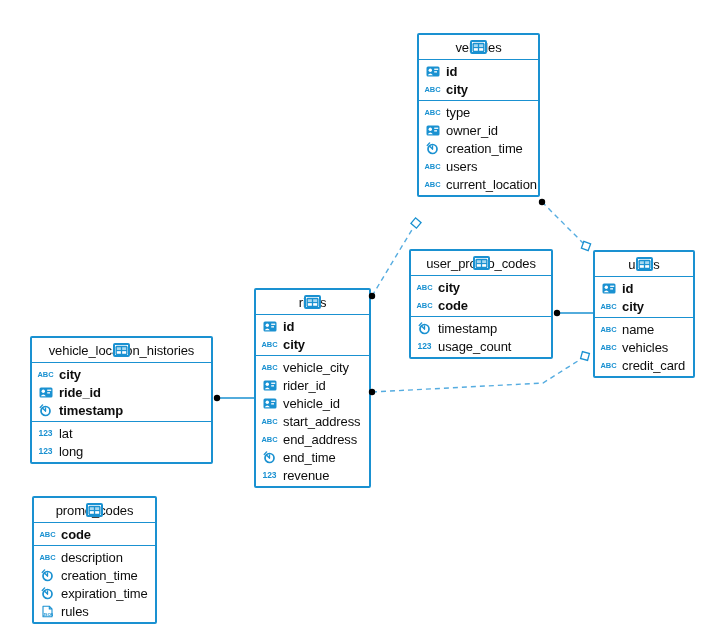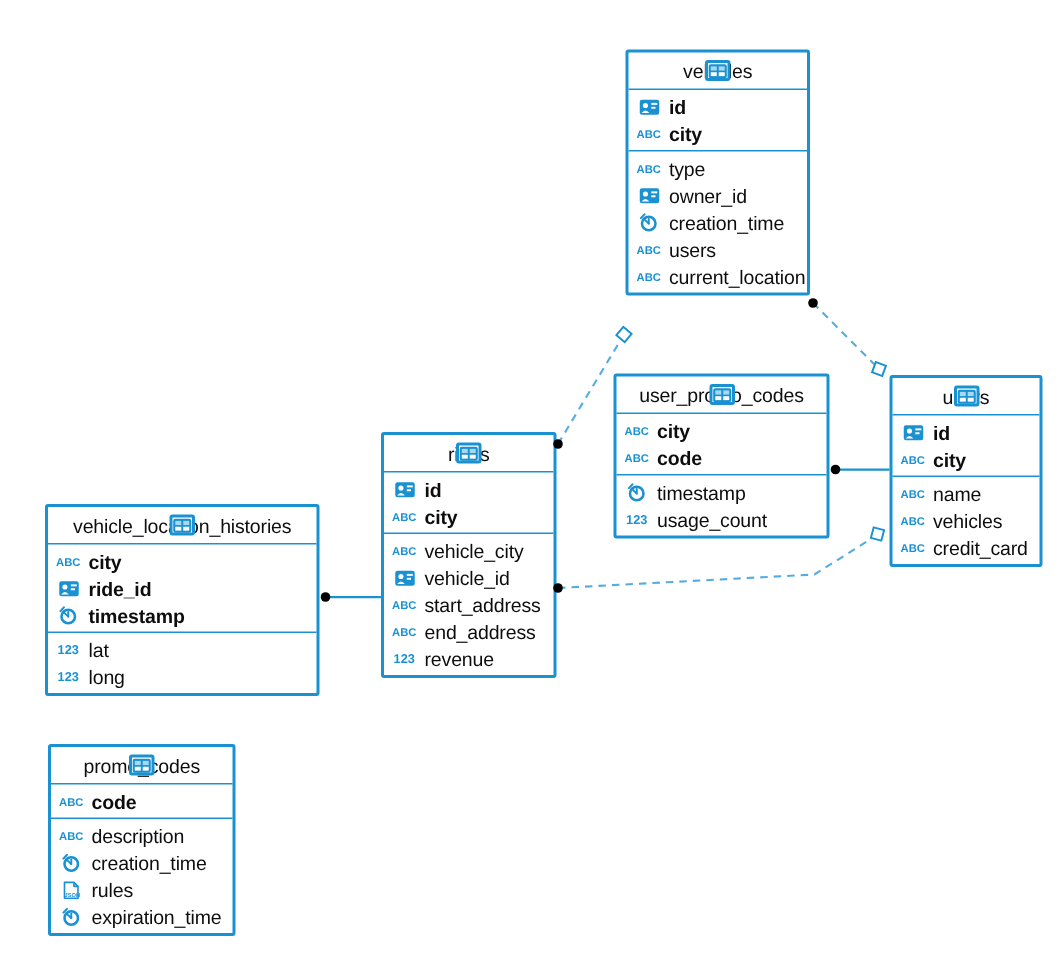--- a/index.html
+++ b/index.html
@@ -260,29 +260,52 @@
         <div class="frow">
           <span class="icon uuid">
             <svg width="14" height="11" viewBox="0 0 14 11">
               <rect x="0.5" y="0.5" width="13" height="10" rx="1.5" fill="#1a91d1"></rect>
               <circle cx="4.3" cy="4.3" r="1.7" fill="#fff"></circle>
               <path d="M1.7 9.3 Q4.3 5.9 6.9 9.3 Z" fill="#fff"></path>
               <rect x="8.2" y="2.6" width="4" height="1.3" fill="#fff"></rect>
               <rect x="8.2" y="5.2" width="2.8" height="1.3" fill="#fff"></rect>
             </svg>
           </span>
+          <span class="flabel">rider_id</span>
+        </div>
+        <div class="frow">
+          <span class="icon uuid">
+            <svg width="14" height="11" viewBox="0 0 14 11">
+              <rect x="0.5" y="0.5" width="13" height="10" rx="1.5" fill="#1a91d1"></rect>
+              <circle cx="4.3" cy="4.3" r="1.7" fill="#fff"></circle>
+              <path d="M1.7 9.3 Q4.3 5.9 6.9 9.3 Z" fill="#fff"></path>
+              <rect x="8.2" y="2.6" width="4" height="1.3" fill="#fff"></rect>
+              <rect x="8.2" y="5.2" width="2.8" height="1.3" fill="#fff"></rect>
+            </svg>
+          </span>
           <span class="flabel">vehicle_id</span>
         </div>
         <div class="frow">
           <span class="icon string">ABC</span>
           <span class="flabel">start_address</span>
         </div>
         <div class="frow">
           <span class="icon string">ABC</span>
           <span class="flabel">end_address</span>
+        </div>
+        <div class="frow">
+          <span class="icon timestamp">
+            <svg width="13" height="13" viewBox="0 0 13 13">
+              <circle cx="6.5" cy="7" r="4.5" fill="none" stroke="#1a91d1" stroke-width="1.7"></circle>
+              <path d="M6.5 7 L3.9 4.6" stroke="#1a91d1" stroke-width="1.3" stroke-linecap="round"></path>
+              <path d="M6.5 7 L6.5 4" stroke="#1a91d1" stroke-width="1.3" stroke-linecap="round"></path>
+              <path d="M1.3 3.4 L3.6 0.9" stroke="#1a91d1" stroke-width="1.4" stroke-linecap="round"></path>
+            </svg>
+          </span>
+          <span class="flabel">end_time</span>
         </div>
         <div class="frow">
           <span class="icon number">123</span>
           <span class="flabel">revenue</span>
         </div>
       </div>
     </div>
     <div class="table" style="left: 30px; top: 336px; width: 183px;">
       <div class="thead">
         <span class="icon table">
@@ -363,37 +386,37 @@
         <div class="frow">
           <span class="icon timestamp">
             <svg width="13" height="13" viewBox="0 0 13 13">
               <circle cx="6.5" cy="7" r="4.5" fill="none" stroke="#1a91d1" stroke-width="1.7"></circle>
               <path d="M6.5 7 L3.9 4.6" stroke="#1a91d1" stroke-width="1.3" stroke-linecap="round"></path>
               <path d="M6.5 7 L6.5 4" stroke="#1a91d1" stroke-width="1.3" stroke-linecap="round"></path>
               <path d="M1.3 3.4 L3.6 0.9" stroke="#1a91d1" stroke-width="1.4" stroke-linecap="round"></path>
             </svg>
           </span>
           <span class="flabel">creation_time</span>
+        </div>
+        <div class="frow">
+          <span class="icon timestamp">
+            <svg width="13" height="13" viewBox="0 0 13 13">
+              <circle cx="6.5" cy="7" r="4.5" fill="none" stroke="#1a91d1" stroke-width="1.7"></circle>
+              <path d="M6.5 7 L3.9 4.6" stroke="#1a91d1" stroke-width="1.3" stroke-linecap="round"></path>
+              <path d="M6.5 7 L6.5 4" stroke="#1a91d1" stroke-width="1.3" stroke-linecap="round"></path>
+              <path d="M1.3 3.4 L3.6 0.9" stroke="#1a91d1" stroke-width="1.4" stroke-linecap="round"></path>
+            </svg>
+          </span>
+          <span class="flabel">expiration_time</span>
         </div>
         <div class="frow">
           <span class="icon json">
             <svg width="13" height="13" viewBox="0 0 13 13">
               <path d="M2 1.2 h6.3 l2.7 2.7 v7.9 h-9 z" fill="#fff" stroke="#1a91d1" stroke-width="1.1" stroke-linejoin="round"></path>
               <path d="M8.3 1.2 v2.7 h2.7" fill="none" stroke="#1a91d1" stroke-width="1.1" stroke-linejoin="round"></path>
               <text x="2" y="10.8" font-size="3.8" font-weight="bold" fill="#1a91d1" font-family="Liberation Sans, sans-serif">JSON</text>
             </svg>
           </span>
           <span class="flabel">rules</span>
         </div>
-        <div class="frow">
-          <span class="icon timestamp">
-            <svg width="13" height="13" viewBox="0 0 13 13">
-              <circle cx="6.5" cy="7" r="4.5" fill="none" stroke="#1a91d1" stroke-width="1.7"></circle>
-              <path d="M6.5 7 L3.9 4.6" stroke="#1a91d1" stroke-width="1.3" stroke-linecap="round"></path>
-              <path d="M6.5 7 L6.5 4" stroke="#1a91d1" stroke-width="1.3" stroke-linecap="round"></path>
-              <path d="M1.3 3.4 L3.6 0.9" stroke="#1a91d1" stroke-width="1.4" stroke-linecap="round"></path>
-            </svg>
-          </span>
-          <span class="flabel">expiration_time</span>
-        </div>
       </div>
     </div>
   </div>
 
 </body></html>

